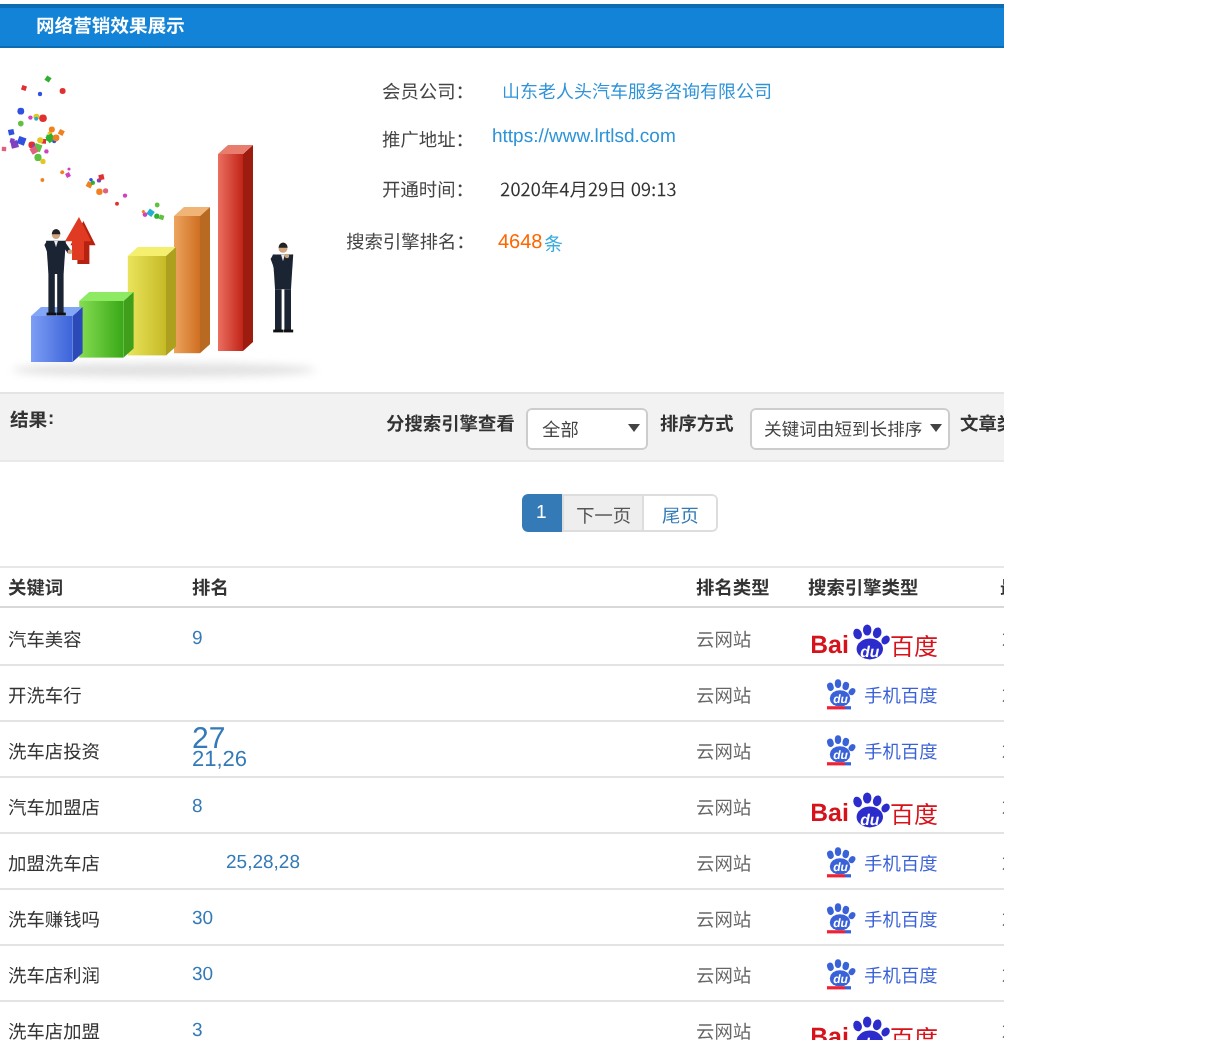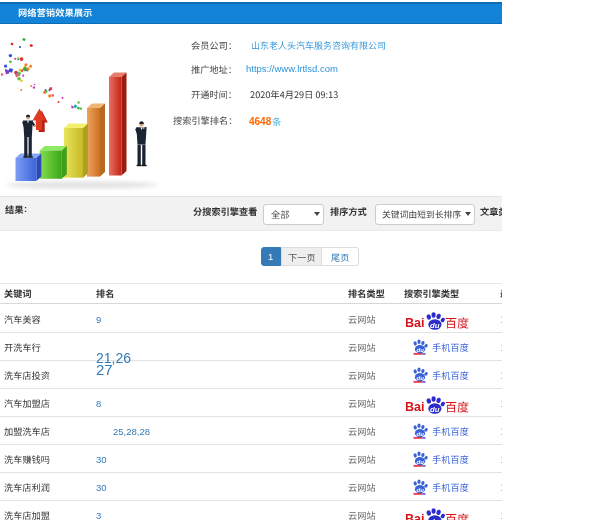--- a/index.html
+++ b/index.html
@@ -194,21 +194,21 @@
       <use href="#r6708" x="378"></use>
       <use href="#r32" x="478"></use>
       <use href="#r39" x="533"></use>
       <use href="#r65e5" x="588"></use>
       <use href="#r30" x="711"></use>
       <use href="#r39" x="766"></use>
       <use href="#r3a" x="822"></use>
       <use href="#r31" x="850"></use>
       <use href="#r33" x="905"></use>
     </svg>
-    <div class="t" style="left:249px;top:116px;font-size:10px;font-weight:bold;color:#f60">4648</div>
+    <div class="t" style="left:249px;top:116px;font-size:10px;font-weight:normal;color:#f60">4648</div>
     <svg class="z" style="left:272.0px;top:116.7px;" width="9.4" height="9.4" viewBox="0 0 100 100" fill="#3aabdd">
       <use href="#r6761" x="0"></use>
     </svg>
     <svg class="z" style="left:0;top:36px" width="170" height="156" viewBox="0 0 170 156">
       <defs>
         <linearGradient id="gb" x1="0" y1="0" x2="1" y2="0">
           <stop offset="0" stop-color="#7d9ef5"></stop>
           <stop offset="1" stop-color="#3c63d9"></stop>
         </linearGradient>
         <linearGradient id="gg" x1="0" y1="0" x2="1" y2="0">
@@ -529,21 +529,21 @@
       <use href="#r36" x="905"></use>
     </svg>
     <div class="hl" style="top:359.5px;background:#e3e3e3"></div>
     <svg class="z" style="left:4.0px;top:371.3px;" width="46.0" height="9.2" viewBox="0 0 500 100" fill="#333">
       <use href="#r6d17" x="0"></use>
       <use href="#r8f66" x="100"></use>
       <use href="#r5e97" x="200"></use>
       <use href="#r6295" x="300"></use>
       <use href="#r8d44" x="400"></use>
     </svg>
-    <div class="t" style="left:96px;top:350px;font-size:14px;color:#337ab7">21,26</div>
+    <div class="t" style="left:96px;top:374px;font-size:11px;color:#337ab7">21,26</div>
     <svg class="z" style="left:348.0px;top:371.3px;" width="27.6" height="9.2" viewBox="0 0 300 100" fill="#666">
       <use href="#r4e91" x="0"></use>
       <use href="#r7f51" x="100"></use>
       <use href="#r7ad9" x="200"></use>
     </svg>
     <svg class="z" style="left:412px;top:365.5px" width="16" height="18" viewBox="0 0 16 18">
       <g fill="#3a62d8">
         <ellipse cx="3.2" cy="5.4" rx="1.6" ry="2.1" transform="rotate(-18 3.2 5.4)"></ellipse>
         <ellipse cx="7.0" cy="3.8" rx="1.6" ry="2.2"></ellipse>
         <ellipse cx="10.9" cy="5.0" rx="1.6" ry="2.1" transform="rotate(16 10.9 5)"></ellipse>

